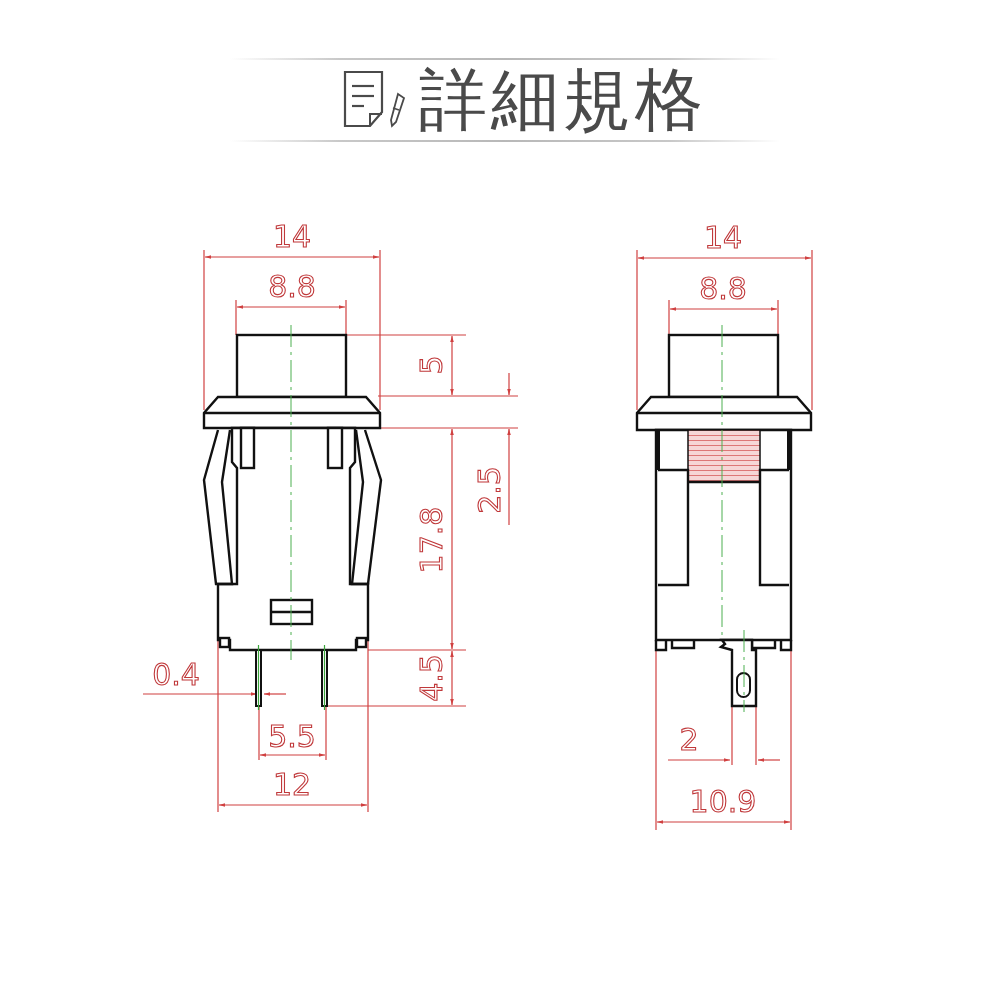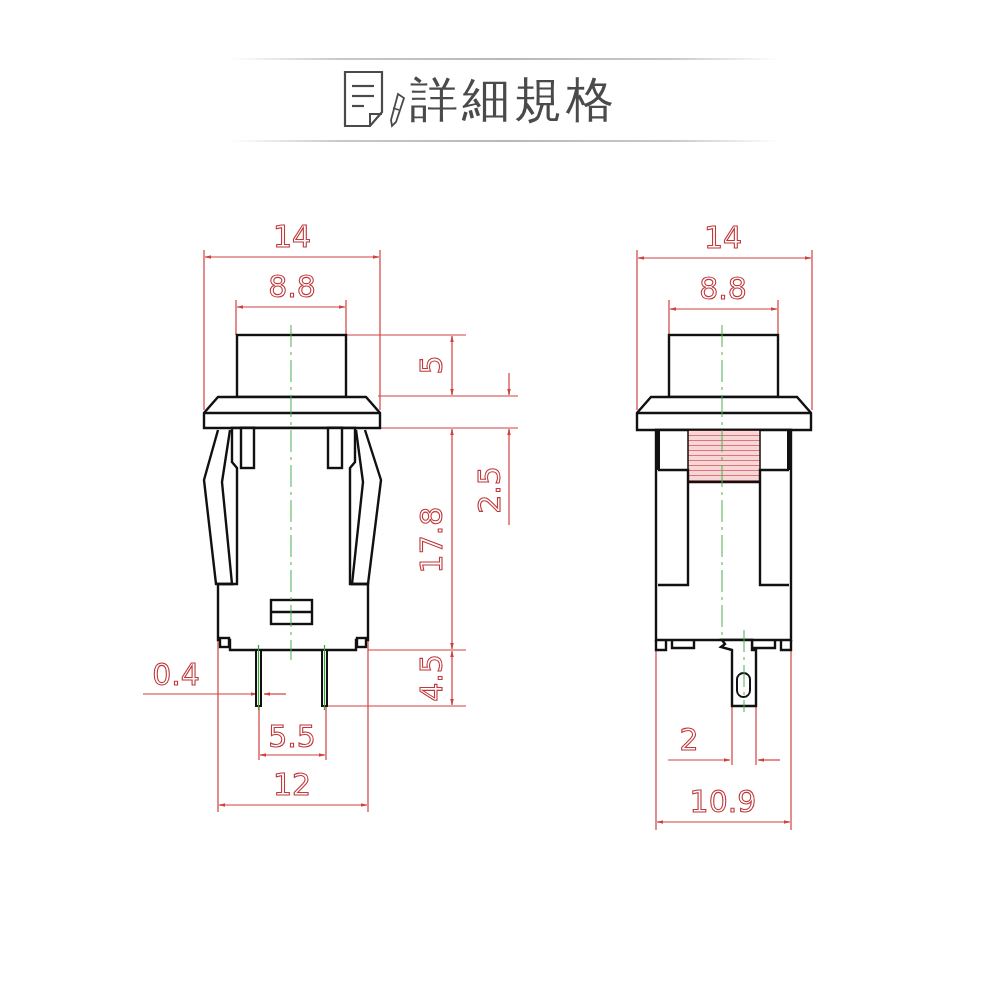--- a/index.html
+++ b/index.html
@@ -4,21 +4,21 @@
 <style>
   html, body { margin:0; padding:0; background:#ffffff; }
   body { width:1000px; height:1000px; position:relative; overflow:hidden; font-family:"DejaVu Sans", sans-serif; }
   .header { position:absolute; left:230px; top:58px; width:550px; height:86px; }
   .rule { position:absolute; left:0; width:550px; height:2px;
           background:linear-gradient(to right, rgba(200,200,200,0), #c8c8c8 20%, #b8b8b8 50%, #c8c8c8 80%, rgba(200,200,200,0)); }
   .rule.top { top:0; }
   .rule.bottom { top:82px; }
   .title-wrap { position:absolute; left:112px; top:10px; height:64px; display:flex; align-items:center; }
   .title-icon { width:66px; height:64px; }
-  .title-text { font-family:Liberation Serif, serif; font-size:48px; color:#4a4a4a; letter-spacing:4px; line-height:64px; margin-left:2px; }
+  .title-text { font-family:Liberation Serif, serif; font-size:68px; color:#4a4a4a; letter-spacing:4px; line-height:64px; margin-left:11px; }
   svg.drawing { position:absolute; left:0; top:0; }
   .dim { fill:none; stroke:#d04040; stroke-width:1.2; }
   .dimtext { fill:#ffffff; stroke:#c0393b; stroke-width:1.1; font-family:"DejaVu Sans", sans-serif; font-size:30px; }
   .body { fill:#ffffff; stroke:#111; stroke-width:2.4; }
   .bodyl { fill:none; stroke:#111; stroke-width:2.4; }
   .center { stroke:#4caf50; stroke-width:1; stroke-dasharray:22 5 3 5; fill:none; }
   .pin { fill:#ffffff; stroke:#111; stroke-width:2; }
   .pinc { stroke:#3ba53b; stroke-width:1.2; }
 </style>
 </head>

